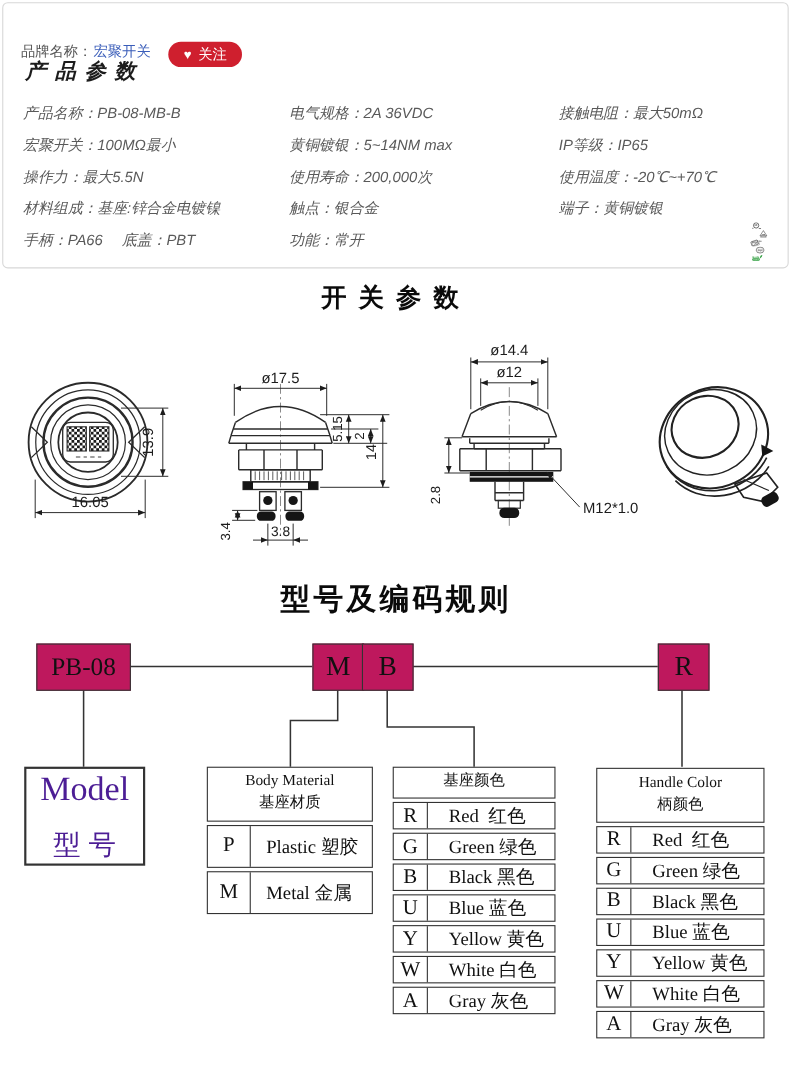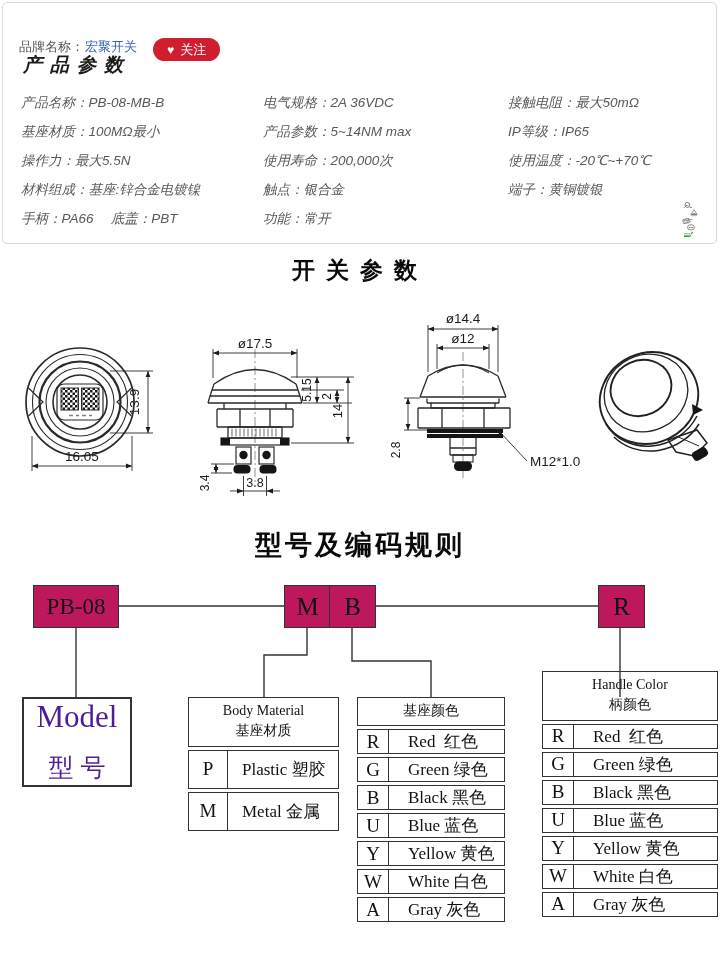--- a/index.html
+++ b/index.html
@@ -56,49 +56,49 @@
   .ct-head{border:1.5px solid #333;text-align:center;padding:3px 0 4px;
            line-height:1.45;font-size:14px;}
   .ct-row{display:flex;border:1.5px solid #333;margin-top:3px;align-items:stretch;}
   .ct-code{border-right:1.5px solid #333;display:flex;align-items:center;
            justify-content:center;font-size:19px;}
   .ct-label{flex:1;display:flex;align-items:center;font-size:17px;white-space:pre;}
   #t-material{left:188px;top:697px;width:151px;}
   #t-material .ct-row{height:37px;} #t-material .ct-code{width:38px;}
   #t-material .ct-label{padding-left:14px;}
   #t-body{left:357px;top:697px;width:148px;}
-  #t-handle{left:542px;top:671px;width:176px;border-radius:12px;}
+  #t-handle{left:542px;top:698px;width:153px;border-radius:12px;}
   .ct-sm .ct-row{height:23px;} .ct-sm .ct-code{width:30px;}
   .ct-sm .ct-label{padding-left:19px;}
 </style>
 </head>
 <body>
 
 <div class="param-card">
   <div class="brand-row">
     <span>品牌名称：</span>
       <a class="brand-link">宏聚开关</a>
     <button class="follow-btn">
         <span class="heart">♥</span>
         <span>关注</span>
       </button>
   </div>
 
   <div class="sec1-title">产品参数</div>
 
   <div class="pcol" id="pcol1">
     <div class="prow"><span>产品名称：</span><span>PB-08-MB-B</span></div>
-    <div class="prow"><span>基座材质：</span><span>100MΩ最小</span></div>
+    <div class="prow"><span>宏聚开关：</span><span>100MΩ最小</span></div>
     <div class="prow"><span>操作力：</span><span>最大5.5N</span></div>
     <div class="prow"><span>材料组成：</span><span>基座:锌合金电镀镍</span></div>
     <div class="prow"><span>手柄：</span><span>PA66　 底盖：PBT</span></div>
   </div>
   <div class="pcol" id="pcol2">
     <div class="prow"><span>电气规格：</span><span>2A 36VDC</span></div>
-    <div class="prow"><span>产品参数：</span><span>5~14NM max</span></div>
+    <div class="prow"><span>黄铜镀银：</span><span>5~14NM max</span></div>
     <div class="prow"><span>使用寿命：</span><span>200,000次</span></div>
     <div class="prow"><span>触点：</span><span>银合金</span></div>
     <div class="prow"><span>功能：</span><span>常开</span></div>
   </div>
   <div class="pcol" id="pcol3">
     <div class="prow"><span>接触电阻：</span><span>最大50mΩ</span></div>
     <div class="prow"><span>IP等级：</span><span>IP65</span></div>
     <div class="prow"><span>使用温度：</span><span>-20℃~+70℃</span></div>
     <div class="prow"><span>端子：</span><span>黄铜镀银</span></div>
   </div>

